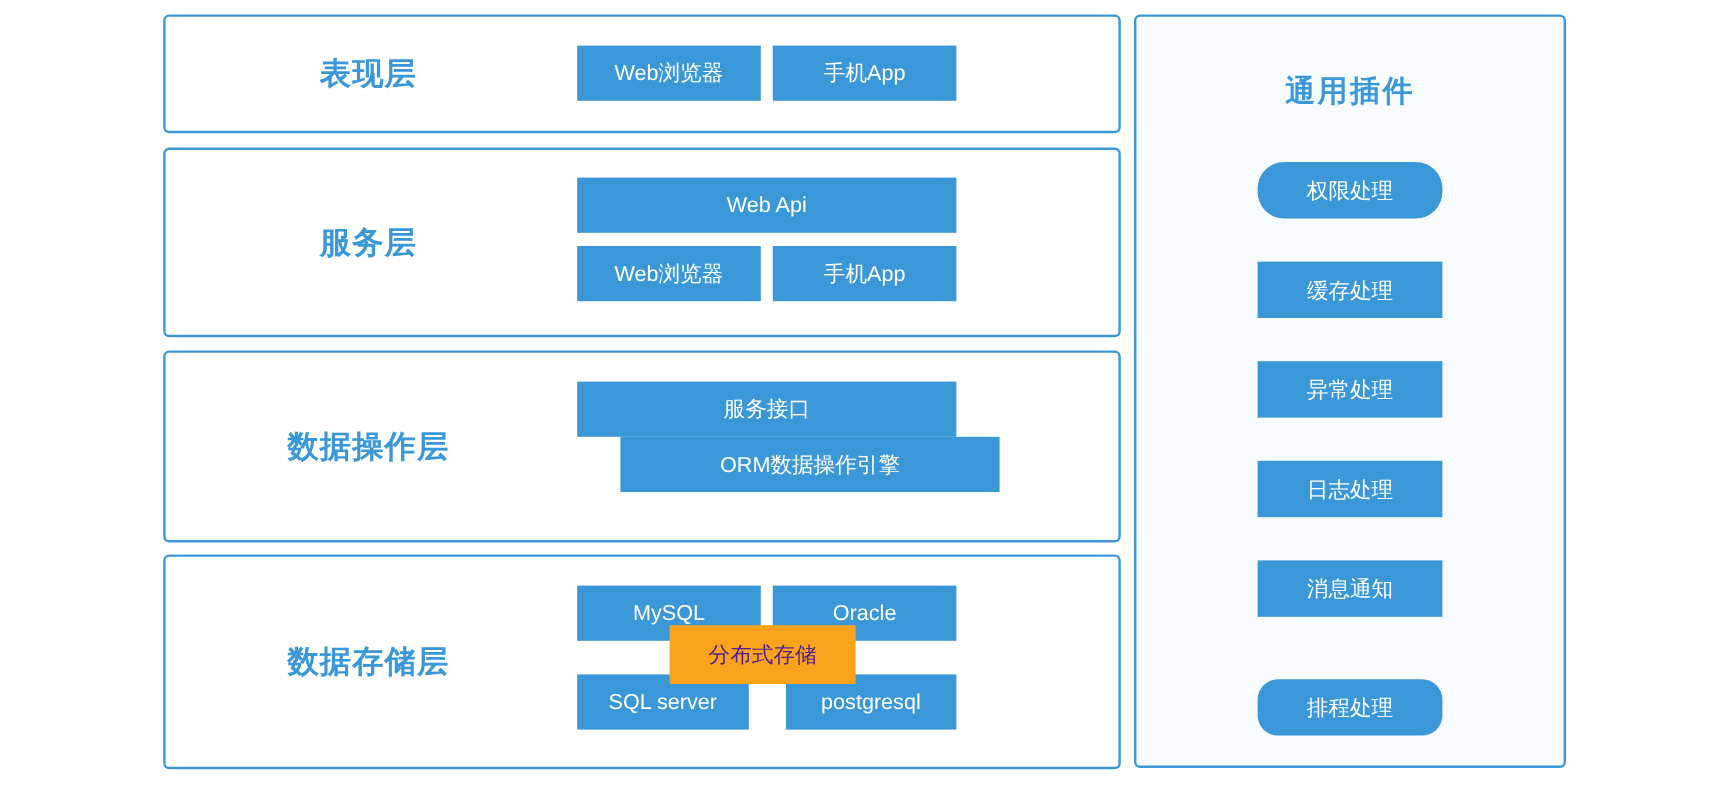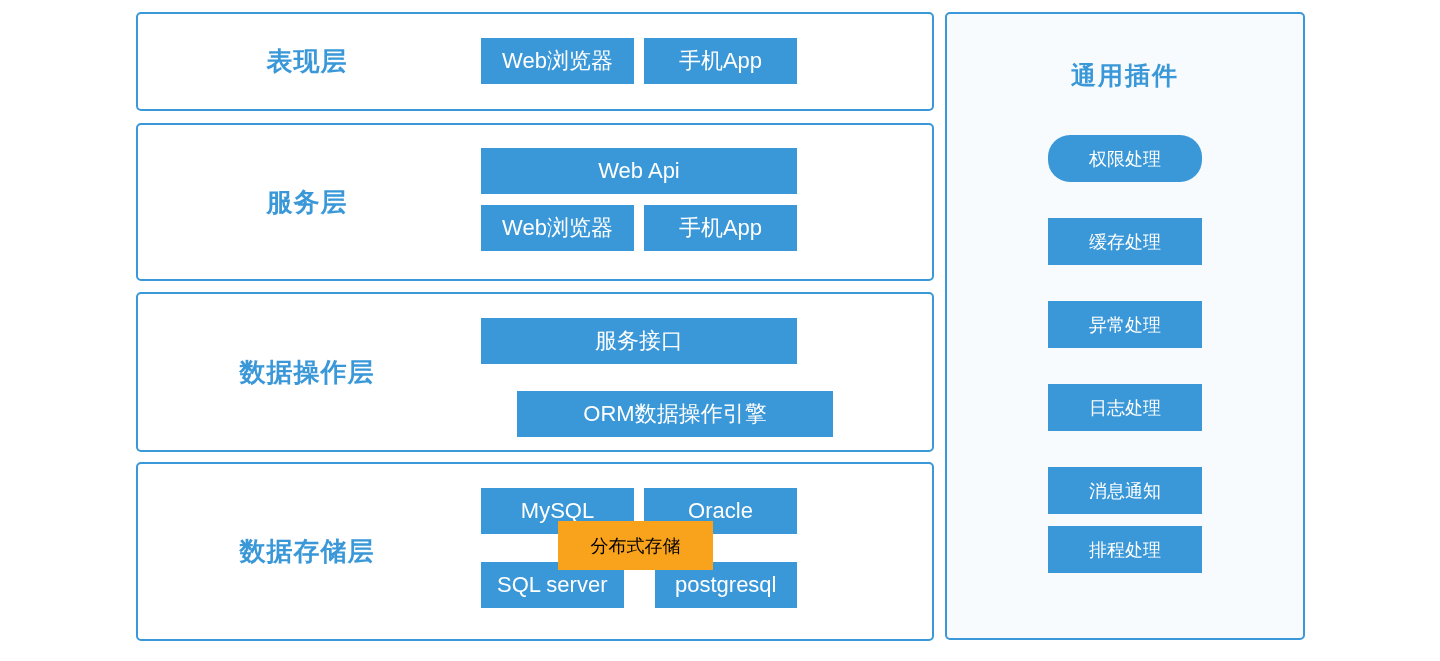--- a/index.html
+++ b/index.html
@@ -7,22 +7,22 @@
   #canvas{position:relative;width:1440px;height:661px;background:#ffffff;overflow:hidden;}
 
   
   .layer{position:absolute;left:136px;width:798px;box-sizing:border-box;
          background:var(--box-bg,#fff);border:2px solid var(--blue,#3a98d8);border-radius:5px;}
   .layer-label{position:absolute;left:0;top:0;height:100%;width:338px;
          display:flex;align-items:center;justify-content:center;
          color:var(--blue,#3a98d8);font-size:26px;font-weight:bold;letter-spacing:1px;}
   .row{position:absolute;left:343px;width:316px;height:46px;display:flex;gap:10px;}
   .node{flex:1;background:var(--blue,#3a98d8);color:var(--btn-text,#fff);
-        display:flex;align-items:center;justify-content:center;font-size:22px;white-space:nowrap;}
-  .overlay-node{position:absolute;background:var(--orange,#f9a21c);color:#000000;
+        display:flex;align-items:center;justify-content:center;font-size:18px;white-space:nowrap;}
+  .overlay-node{position:absolute;background:var(--orange,#f9a21c);color:#4c1d95;
         display:flex;align-items:center;justify-content:center;font-size:18px;z-index:2;}
 
   
   .panel{position:absolute;left:945px;top:12px;width:360px;height:628px;box-sizing:border-box;
          background:var(--panel-bg,#f7fbfe);border:2px solid var(--blue,#3a98d8);border-radius:5px;padding-left:48px;}
   .panel-title{position:absolute;top:45px;left:0;width:100%;margin:0;text-align:center;
          color:var(--blue,#3a98d8);font-size:25px;font-weight:bold;letter-spacing:2px;}
   .plugin-node{position:absolute;left:101px;width:154px;height:47px;
          background:var(--blue,#3a98d8);color:#ffffff;
          display:flex;align-items:center;justify-content:center;font-size:18px;}
@@ -47,21 +47,21 @@
         <div class="row" style="top: 80px;">
           <div class="node">Web浏览器</div>
           <div class="node">手机App</div>
         </div>
       </div>
       <div class="layer" style="top: 292px; height: 160px;">
         <div class="layer-label">数据操作层</div>
         <div class="row" style="top: 24px;">
           <div class="node">服务接口</div>
         </div>
-        <div class="row" style="top: 97px; padding-left: 36px;">
+        <div class="row" style="top: 70px; padding-left: 36px;">
           <div class="node">ORM数据操作引擎</div>
         </div>
       </div>
       <div class="layer" style="top: 462px; height: 179px;">
         <div class="layer-label">数据存储层</div>
         <div class="row" style="top: 24px;">
           <div class="node">MySQL</div>
           <div class="node">Oracle</div>
         </div>
         <div class="row" style="top: 98px; gap: 31px;">
@@ -72,16 +72,16 @@
       </div>
     </section>
   <aside class="panel">
     <h2 class="panel-title">通用插件</h2>
     <div>
         <div class="plugin-node" style="top: 121px; border-radius: 22px;">权限处理</div>
         <div class="plugin-node" style="top: 204px;">缓存处理</div>
         <div class="plugin-node" style="top: 287px;">异常处理</div>
         <div class="plugin-node" style="top: 370px;">日志处理</div>
         <div class="plugin-node" style="top: 453px;">消息通知</div>
-        <div class="plugin-node" style="top: 512px;">排程处理</div>
+        <div class="plugin-node" style="top: 552px; border-radius: 17px;">排程处理</div>
       </div>
   </aside>
 </div>
 
 </body></html>

